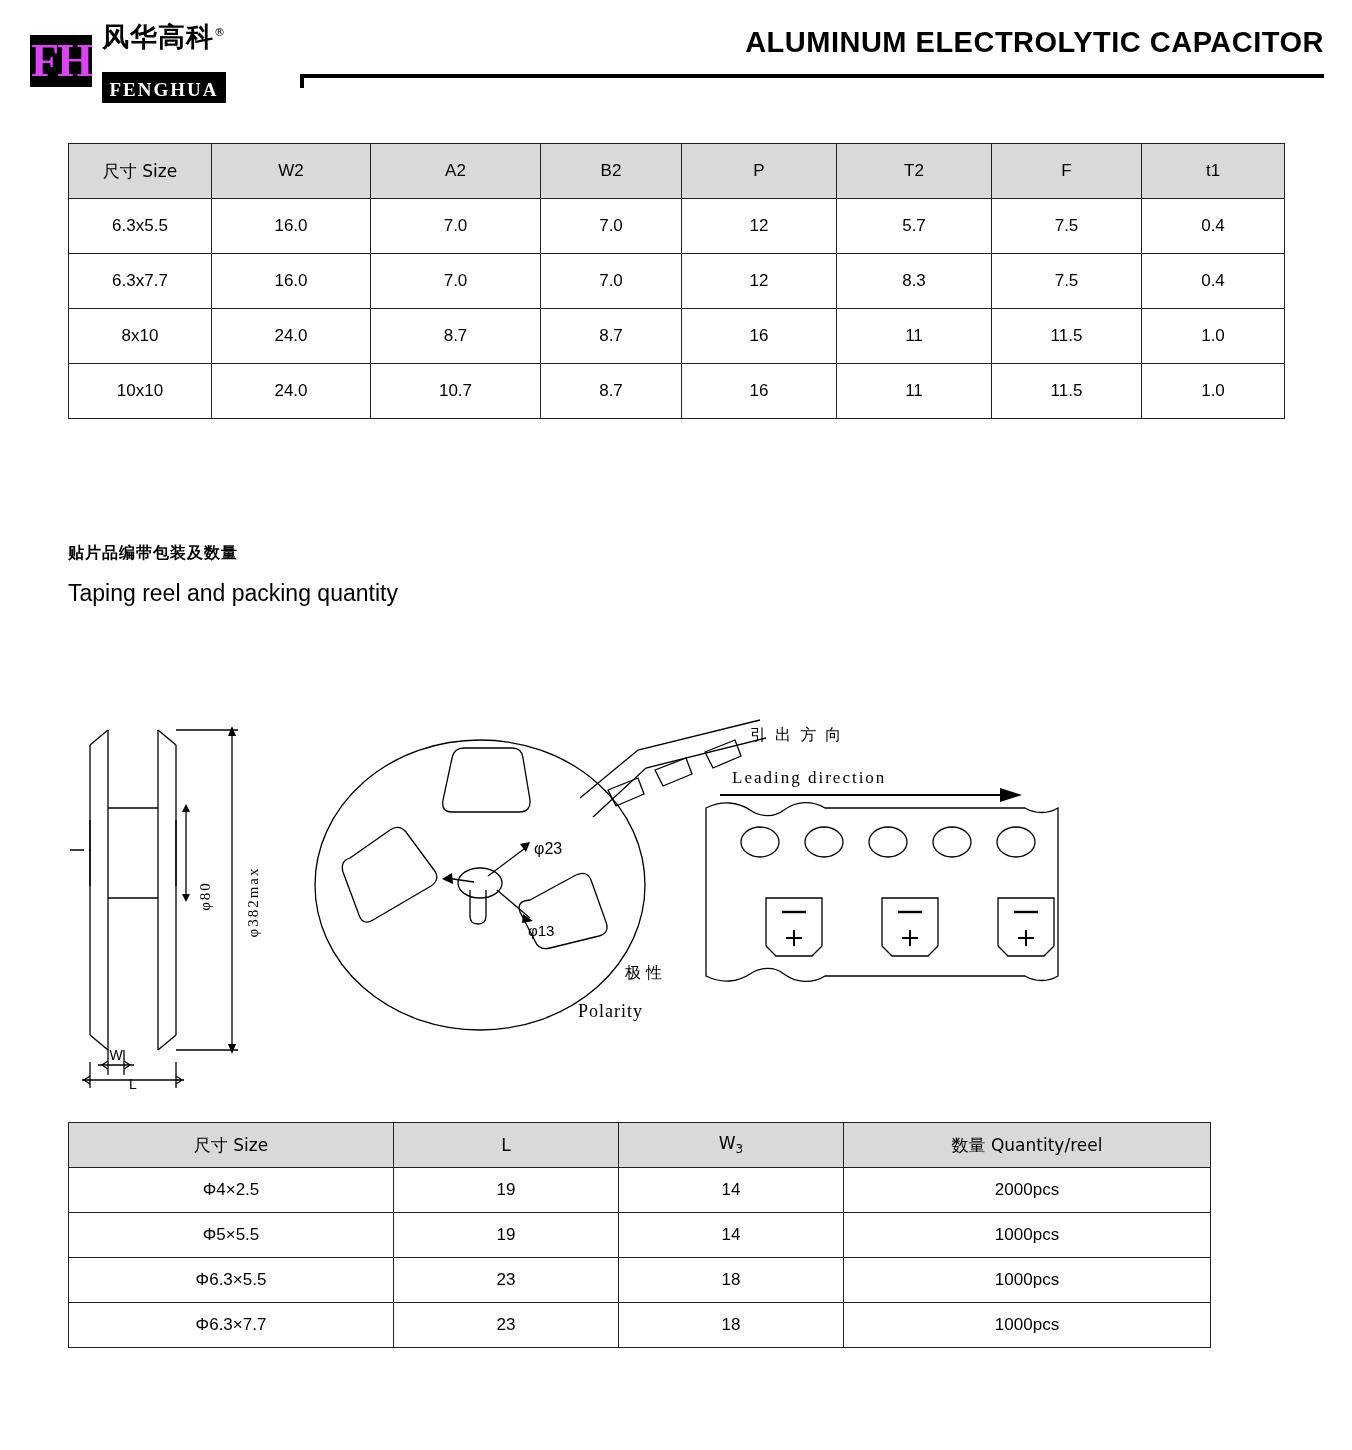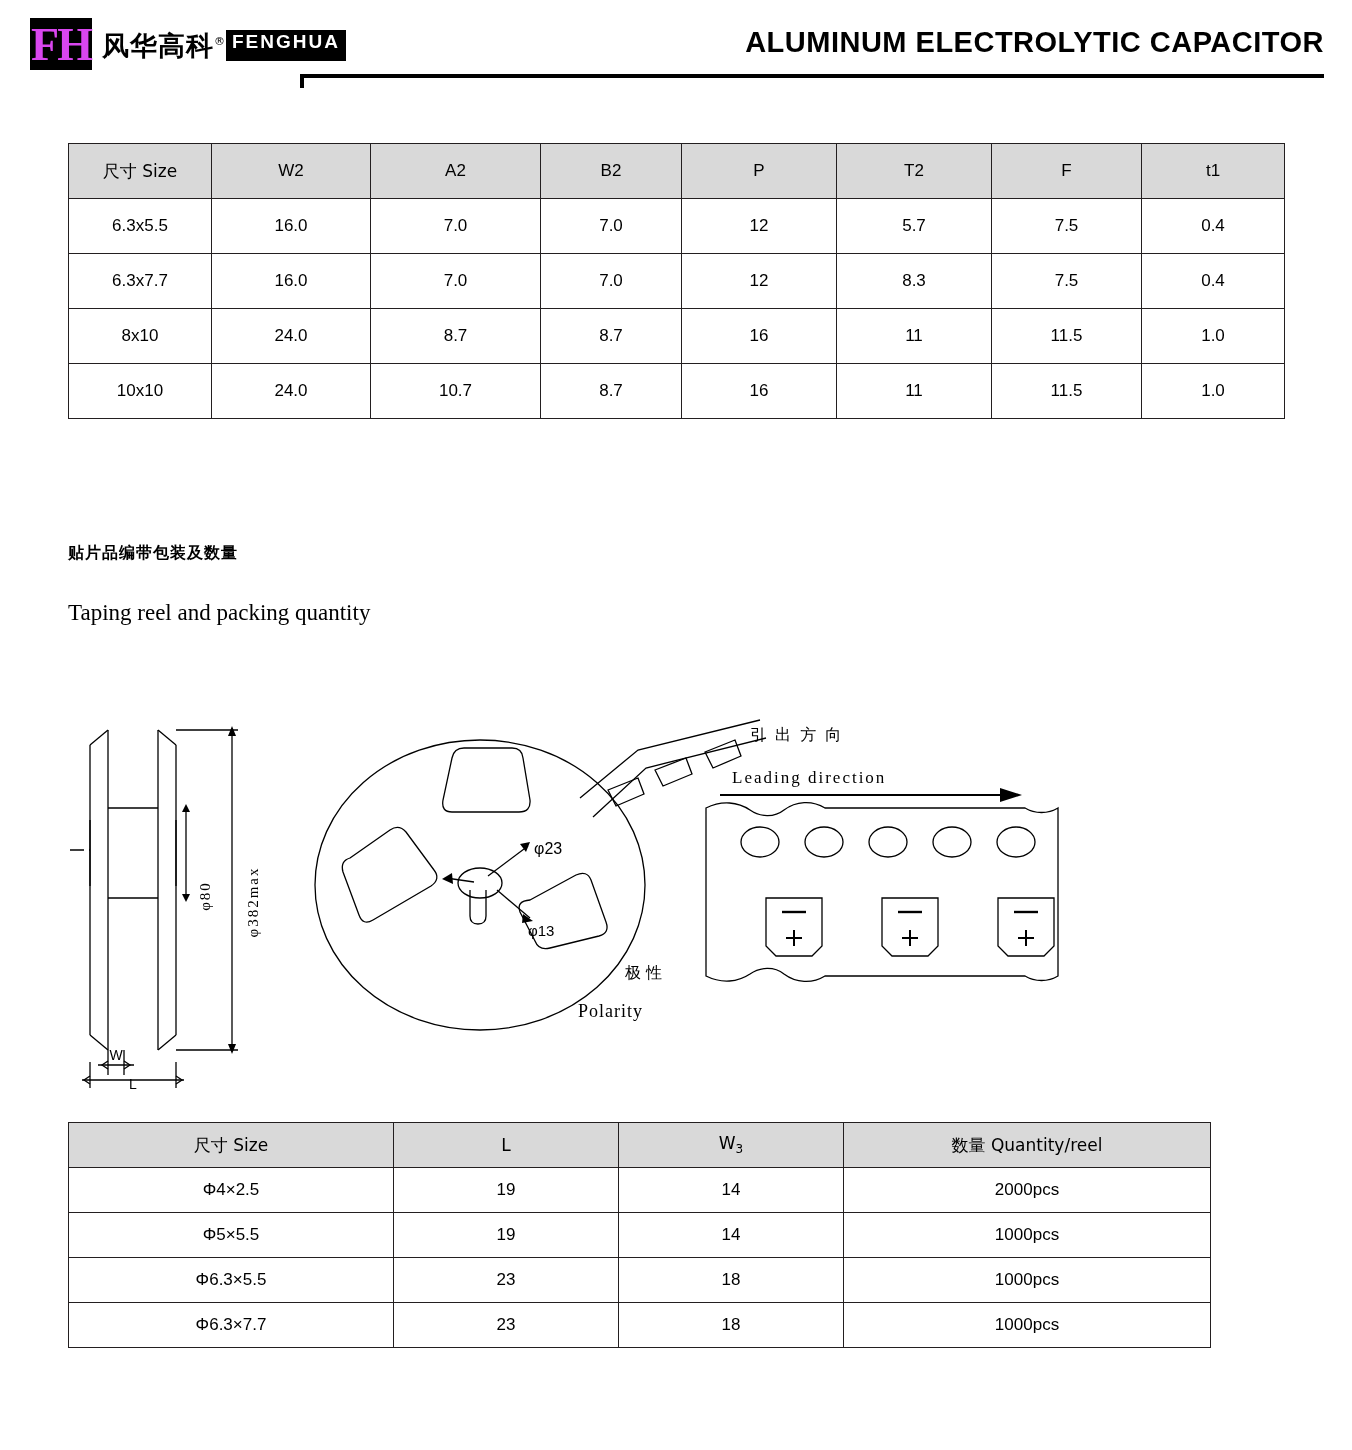--- a/index.html
+++ b/index.html
@@ -45,45 +45,45 @@
     font-family: "Liberation Serif", serif;
     font-weight: bold;
     font-size: 46px;
     display: flex;
     align-items: center;
     justify-content: center;
     letter-spacing: -2px;
   }
   .logo-text {
     display: flex;
-    flex-direction: row;
+    flex-direction: column;
     justify-content: center;
   }
   .logo-cn {
     font-family: "DejaVu Sans", sans-serif;
     font-weight: bold;
     font-size: 27px;
     line-height: 30px;
     letter-spacing: 1px;
   }
   .logo-cn .reg {
     font-size: 11px;
     vertical-align: super;
     font-weight: normal;
   }
   .logo-en {
-    margin-top: 3px;
+    margin-top: 20px;
     background: #000000;
     color: #ffffff;
     font-size: 19px;
     font-weight: bold;
     letter-spacing: 2px;
-    padding: 1px 6px 2px 6px;
+    padding: 7px 6px 2px 6px;
     text-align: center;
-    font-family: Liberation Sans, sans-serif;
+    font-family: Liberation Serif, serif;
   }
   .header-title {
     position: absolute;
     right: 28px;
     top: 26px;
     font-size: 29px;
     font-weight: bold;
     letter-spacing: 0.5px;
     font-family: "Liberation Sans", sans-serif;
   }
@@ -159,23 +159,23 @@
     left: 68px;
     top: 543px;
     font-family: "DejaVu Sans", sans-serif;
     font-size: 16px;
     font-weight: bold;
     letter-spacing: 1px;
   }
   .sect-en {
     position: absolute;
     left: 68px;
-    top: 600px;
+    top: 580px;
     font-size: 23px;
-    font-family: Liberation Serif, serif;
+    font-family: Liberation Sans, sans-serif;
   }
 
   
   .figure {
     position: absolute;
     left: 60px;
     top: 690px;
     width: 1010px;
     height: 400px;
   }

